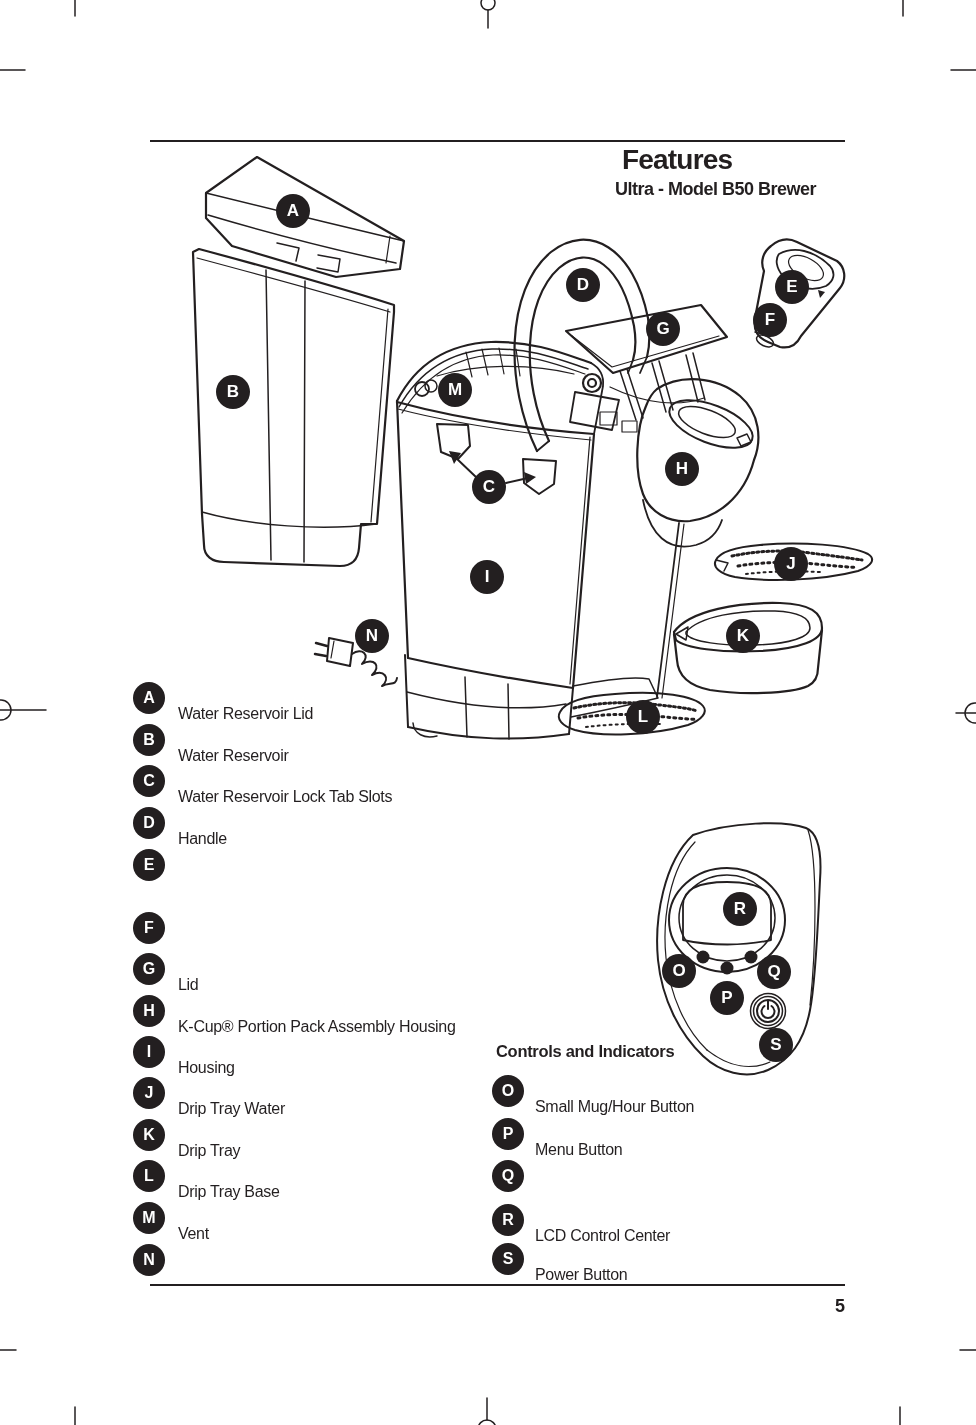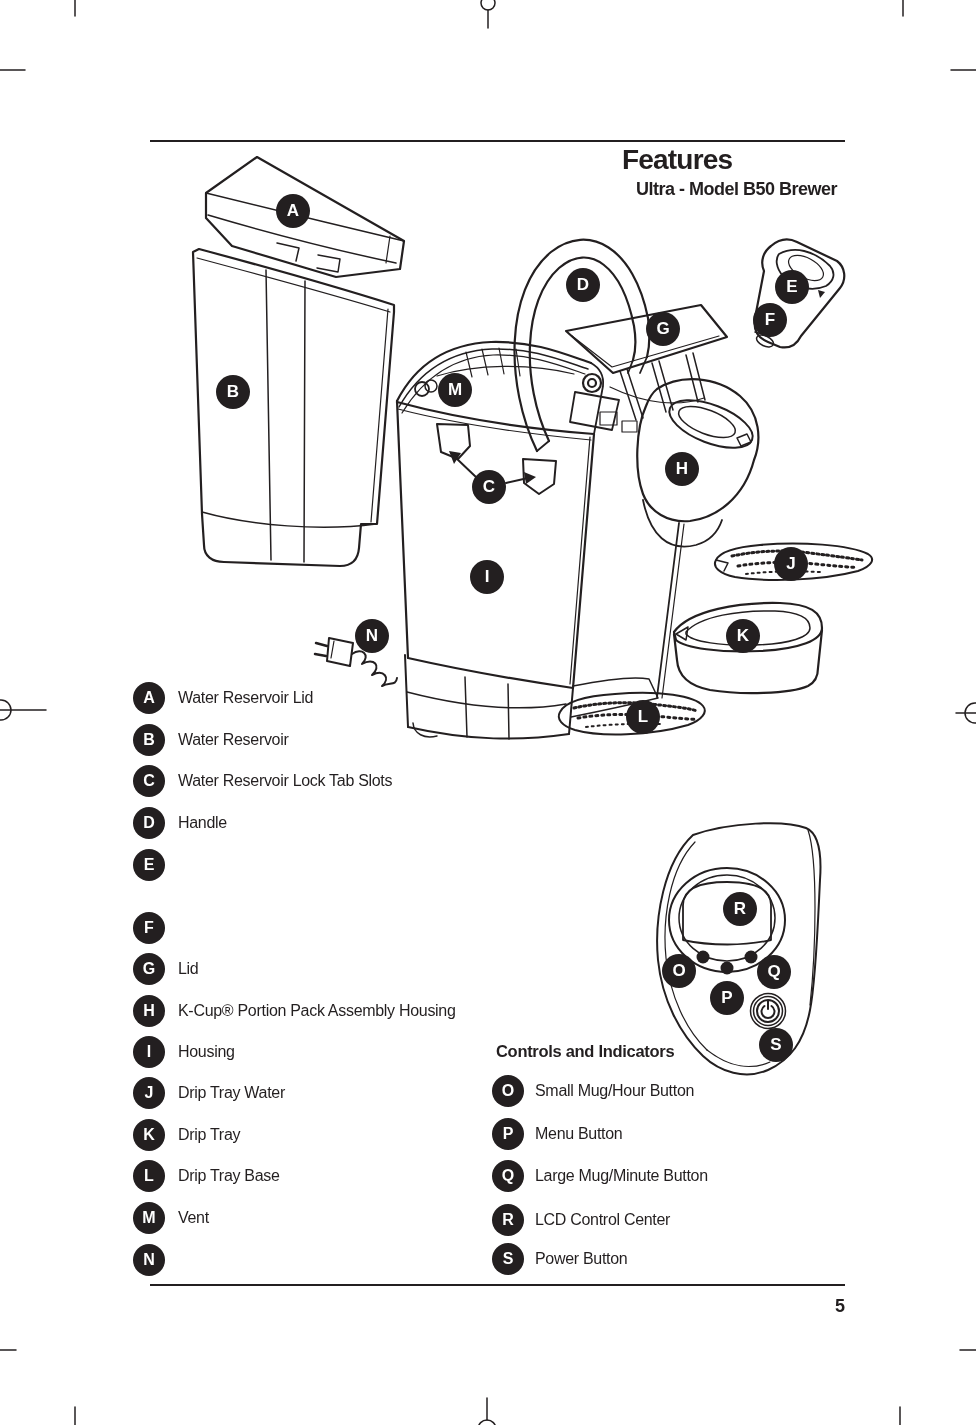--- a/index.html
+++ b/index.html
@@ -1,29 +1,29 @@
 <!DOCTYPE html>
 <html><head>
 <meta charset="utf-8">
 <style>
   html,body{margin:0;padding:0;background:#e8e8e8;}
   .page{position:relative;width:976px;height:1425px;background:#ffffff;margin:0 auto;
         font-family:"Liberation Sans","DejaVu Sans",sans-serif;color:#231f20;overflow:hidden;}
   .art{position:absolute;left:0;top:0;}
   .rule{position:absolute;left:150px;width:695px;height:2px;background:#231f20;}
   .title{position:absolute;left:622px;top:146px;font-size:28px;font-weight:bold;letter-spacing:-0.8px;line-height:1;}
-  .subtitle{position:absolute;left:636px;top:180px;font-size:18px;font-weight:bold;letter-spacing:-0.5px;line-height:1;}
+  .subtitle{position:absolute;left:615px;top:180px;font-size:18px;font-weight:bold;letter-spacing:-0.5px;line-height:1;}
   .pagenum{position:absolute;left:810px;top:1296px;width:35px;text-align:right;font-size:18px;font-weight:bold;}
   .co{position:absolute;width:34px;height:34px;border-radius:50%;background:#231f20;color:#fff;
       font-size:17px;font-weight:bold;line-height:34px;text-align:center;}
   .li{position:absolute;left:133px;display:flex;align-items:flex-start;width:350px;}
   .ci{position:absolute;left:492px;display:flex;align-items:flex-start;width:290px;}
   .b{flex:0 0 32px;width:32px;height:32px;border-radius:50%;background:#231f20;color:#fff;
      font-size:16px;font-weight:bold;line-height:32px;text-align:center;}
-  .t{margin-left:13px;font-size:16px;letter-spacing:-0.3px;line-height:21px;padding-top:5px;width:300px;}
+  .t{margin-left:13px;font-size:16px;letter-spacing:-0.3px;line-height:21px;padding-top:5px;width:300px;margin-top:16px;}
   .ci .t{margin-left:11px;width:230px;}
   .heading{position:absolute;left:496px;top:1042px;font-size:16.5px;font-weight:bold;letter-spacing:-0.3px;}
 </style>
 </head>
 <body>
 
 <div class="page">
 
   <svg class="art" width="976" height="1425" viewBox="0 0 976 1425" fill="none" stroke="#231f20" stroke-linecap="round" stroke-linejoin="round">
 
@@ -269,21 +269,20 @@
   <div class="ci" style="top:1075px">
       <span class="b">O</span>
       <span class="t">Small Mug/Hour Button</span>
     </div>
   <div class="ci" style="top:1118px">
       <span class="b">P</span>
       <span class="t">Menu Button</span>
     </div>
   <div class="ci" style="top:1160px">
       <span class="b">Q</span>
-      <span class="t">Large Mug/Minute Button</span>
     </div>
   <div class="ci" style="top:1204px">
       <span class="b">R</span>
       <span class="t">LCD Control Center</span>
     </div>
   <div class="ci" style="top:1243px">
       <span class="b">S</span>
       <span class="t">Power Button</span>
     </div>
 

